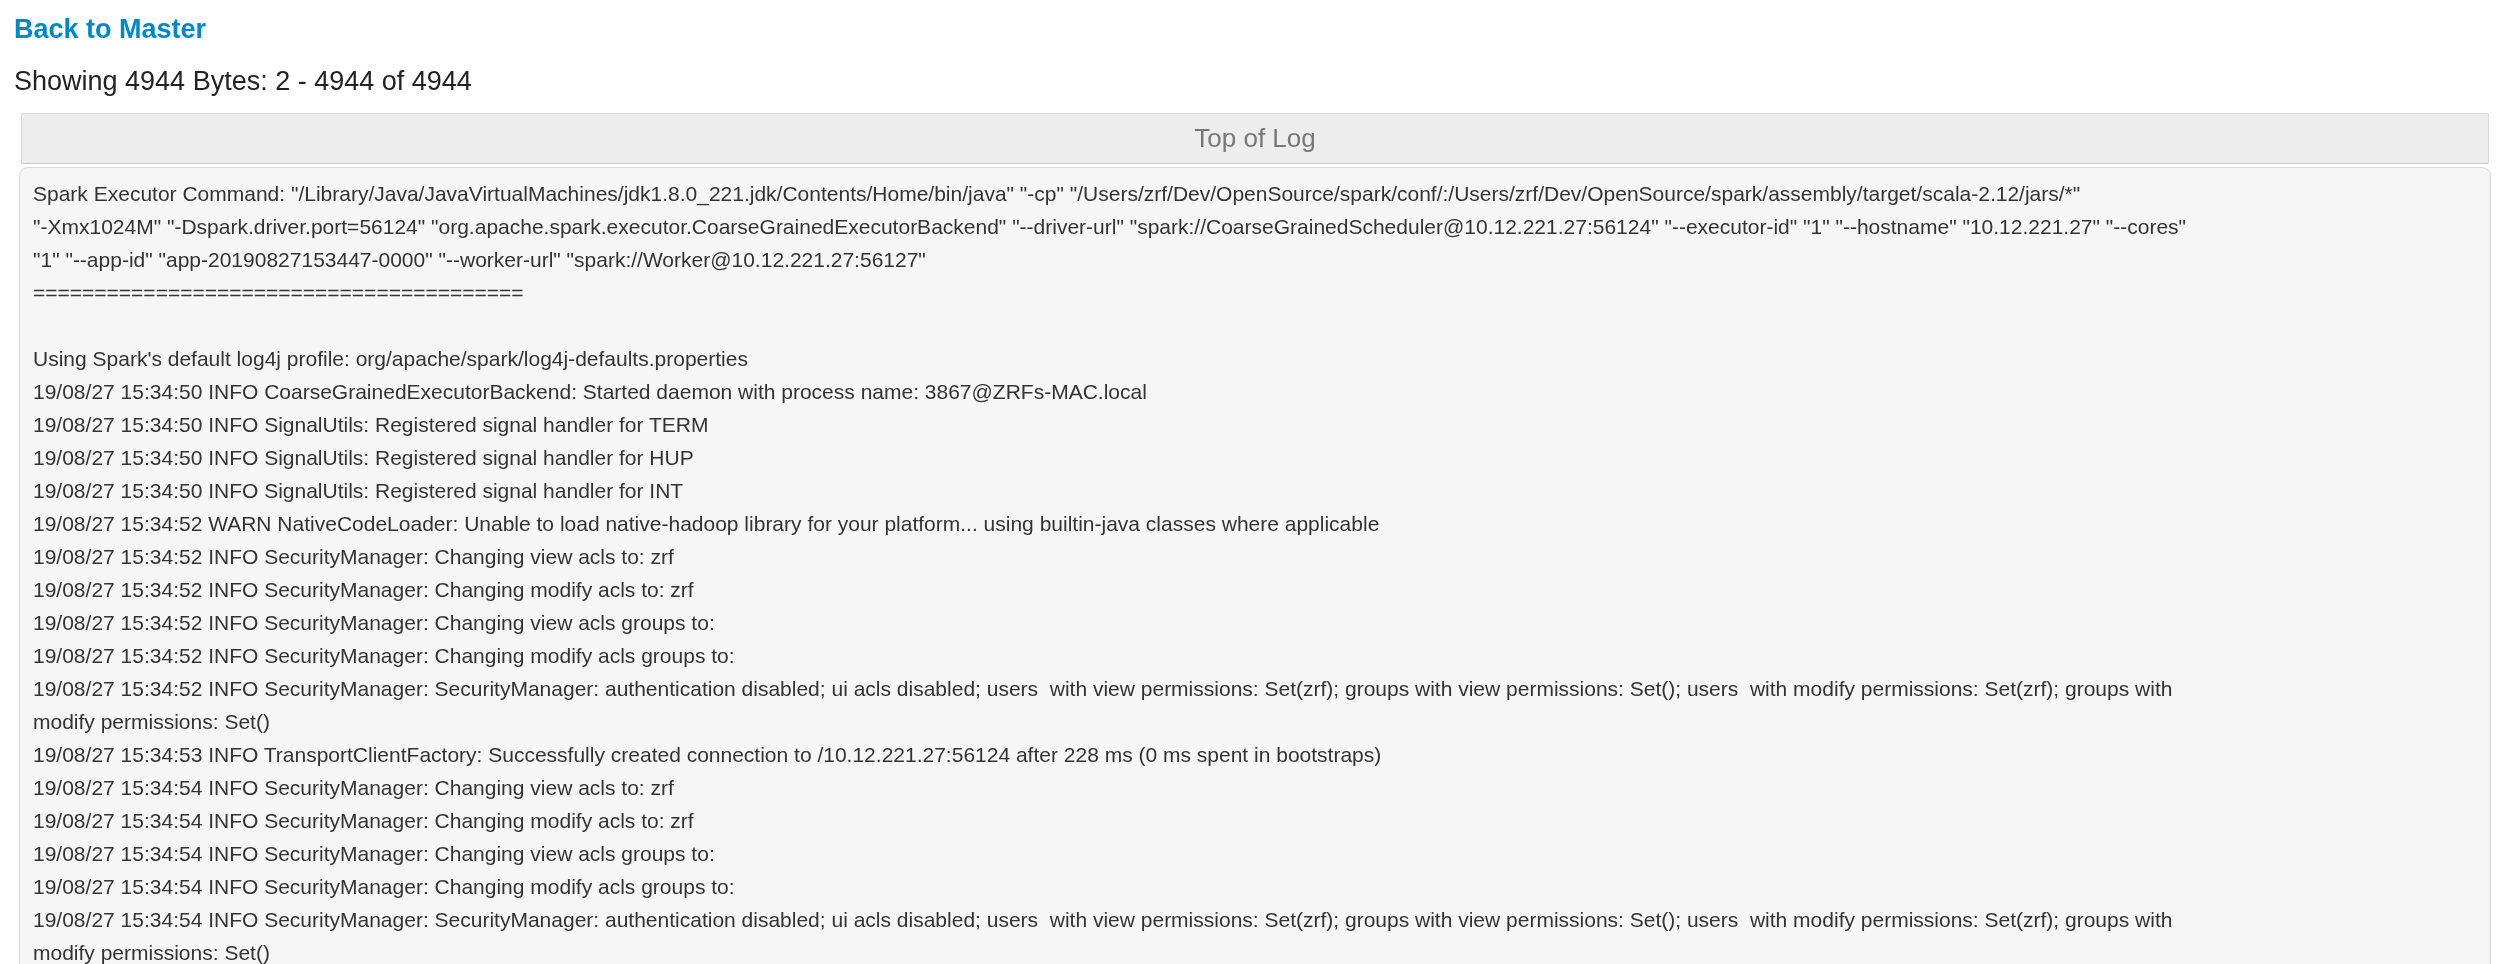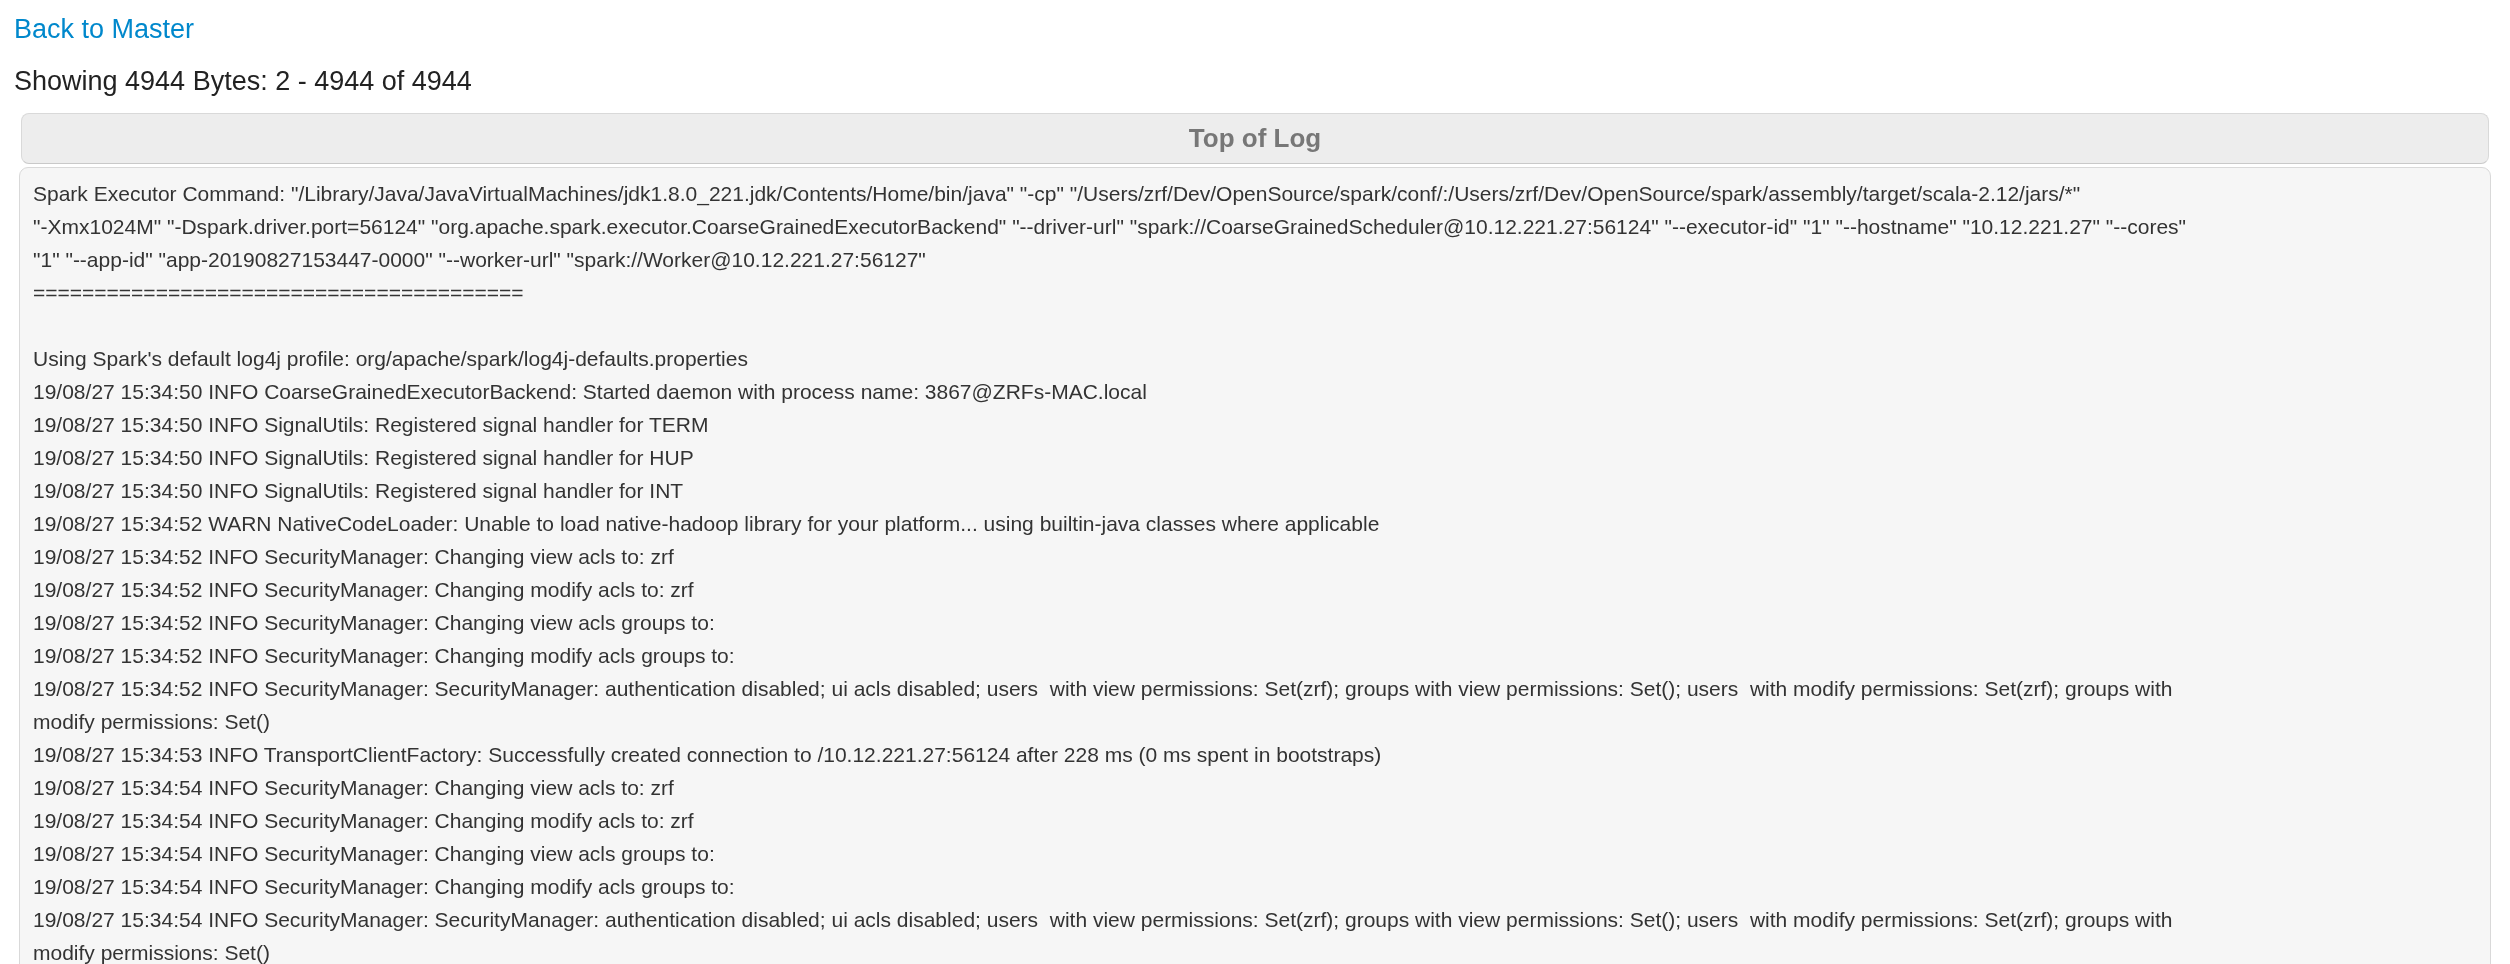--- a/index.html
+++ b/index.html
@@ -7,21 +7,21 @@
     width: 2510px;
     height: 964px;
     overflow: hidden;
     background: #ffffff;
     font-family: "Liberation Sans", sans-serif;
   }
   .back-link {
     display: inline-block;
     margin: 12px 0 0 14px;
     font-size: 27px;
-    font-weight: 400;
+    font-weight: 700;
     line-height: 34px;
     color: #0088cc;
     text-decoration: none;
     cursor: pointer;
   }
   .byte-status {
     margin: 18px 0 0 14px;
     font-size: 27px;
     line-height: 34px;
     color: #222222;
@@ -29,29 +29,28 @@
   }
   .log-panel {
     margin: 15px 19px 0 19px;
   }
   .top-of-log {
     height: 51px;
     margin: 0 2px 3px 2px;
     background: #ededed;
     border: 1px solid #d9d9d9;
     border-bottom-color: #c9c9c9;
-    border-radius: 8px;
+    border-radius: 2px;
     display: flex;
     align-items: center;
     justify-content: center;
     font-size: 26px;
     color: #777777;
     cursor: pointer;
     user-select: none;
-    font-weight: bold;
   }
   .log-content {
     display: block;
     height: 900px;
     background: #f6f6f6;
     border: 1px solid #d9d9d9;
     border-radius: 9px;
     padding: 9px 13px;
     font-family: "Liberation Sans", sans-serif;
     font-size: 21px;

